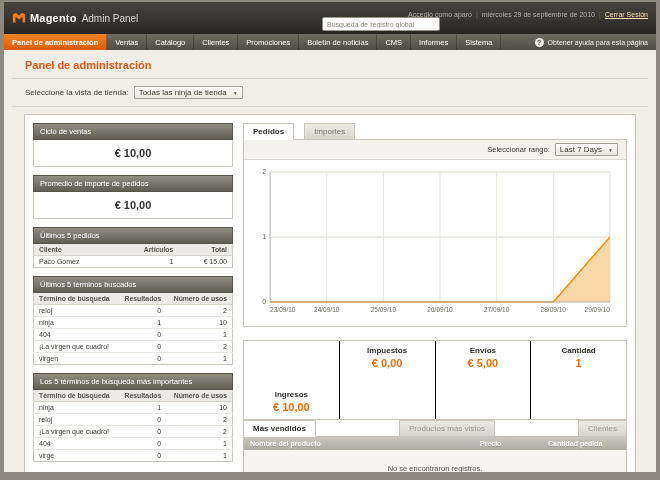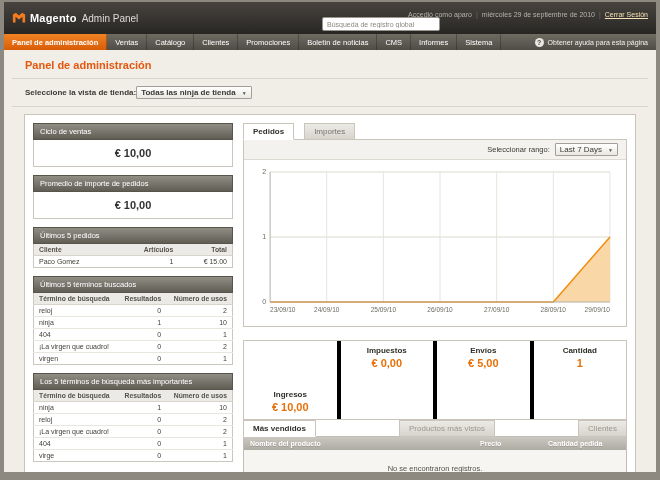--- a/index.html
+++ b/index.html
@@ -23,21 +23,21 @@
   
   .nav{height:16px;background:linear-gradient(#6e6b63,#504d46);display:flex;align-items:stretch;font-size:7.5px;color:#fff;}
   .nav-item{display:flex;align-items:center;padding:0 8px;border-right:1px solid rgba(0,0,0,.25);cursor:pointer;white-space:nowrap;}
   .nav-item.active{background:linear-gradient(#f08324,#d95c07);font-weight:bold;}
   .nav-help{margin-left:auto;display:flex;align-items:center;gap:4px;padding:0 8px;font-size:7px;color:#f3f1ec;cursor:pointer;white-space:nowrap;}
   .help-icon{width:9px;height:9px;border-radius:50%;background:#e9e7e2;color:#4b4841;font-size:7px;font-weight:bold;display:flex;align-items:center;justify-content:center;}
 
   .page-title{padding:9px 21px 7px;font-size:11px;font-weight:bold;color:#e4570f;}
   .divider{height:1px;background:#d9d5cb;margin:0 8px;}
 
-  .store-row{display:flex;align-items:center;margin:7px 21px;font-size:8px;color:#3b3933;font-weight:bold;}
+  .store-row{display:flex;align-items:center;gap:5px;margin:7px 21px;font-size:8px;color:#3b3933;}
   .fake-select{display:inline-flex;align-items:center;gap:6px;border:1px solid #a39f97;background:linear-gradient(#fff,#e9e7e1);padding:1px 4px;font-size:8px;color:#3b3933;border-radius:1px;cursor:pointer;white-space:nowrap;}
   .select-arrow{font-size:5px;color:#55524b;}
 
   .main{margin:7px 20px 0;height:367px;background:#fff;border:1px solid #c9c5bb;padding:8px;display:flex;gap:10px;overflow:hidden;}
   .left-col{width:200px;flex:none;}
   .right-col{flex:1;min-width:0;display:flex;flex-direction:column;}
 
   .dash-box{margin-bottom:8px;}
   .dash-head{background:linear-gradient(#918e86,#605d55);border:1px solid #57544c;color:#fff;font-size:7.5px;font-weight:normal;padding:3px 6px;}
   .dash-total{border:1px solid #cbc7be;border-top:none;text-align:center;font-size:11px;font-weight:bold;color:#333;padding:7px 0;background:#fff;}
@@ -51,21 +51,21 @@
   .tab{padding:3px 9px;font-size:8px;border:1px solid #c9c5bb;background:linear-gradient(#eceae5,#d7d4cc);color:#77746c;cursor:pointer;white-space:nowrap;}
   .tab.active{background:#fff;color:#33312c;font-weight:bold;border-bottom-color:#fff;}
   .tab.disabled{color:#9b988f;}
 
   .chart-panel{border:1px solid #c9c5bb;background:#fff;}
   .range-row{display:flex;justify-content:flex-end;align-items:center;gap:5px;background:#f3f2ee;border-bottom:1px solid #ddd9d0;padding:3px 8px;font-size:7.5px;color:#3b3933;}
   .chart-wrap{padding:6px 8px 2px;}
   #orders-chart{display:block;width:100%;height:158px;}
 
   .stats{display:flex;border:1px solid #c9c5bb;margin-top:13px;background:#fff;text-align:center;}
-  .stat{flex:1;padding:5px 0 6px;border-left:4px solid #000000;}
+  .stat{flex:1;padding:5px 0 6px;border-left:1px solid #000000;}
   .stat:first-child{border-left:none;margin-top:44px;}
   .stat-label{font-size:8px;font-weight:bold;color:#32302b;}
   .stat-value{font-size:11px;font-weight:bold;color:#e8700a;margin-top:2px;}
 
   .bottom-tabs{justify-content:space-between;}
   .grid{border:1px solid #c2beb5;}
   .grid-head{display:flex;background:linear-gradient(#cbc8c1,#aeaba3);}
   .gh{font-size:7px;font-weight:bold;color:#fff;padding:3px 6px;text-shadow:0 1px 0 rgba(0,0,0,.15);}
   .gh.name{flex:1;}
   .gh.price{width:68px;}

